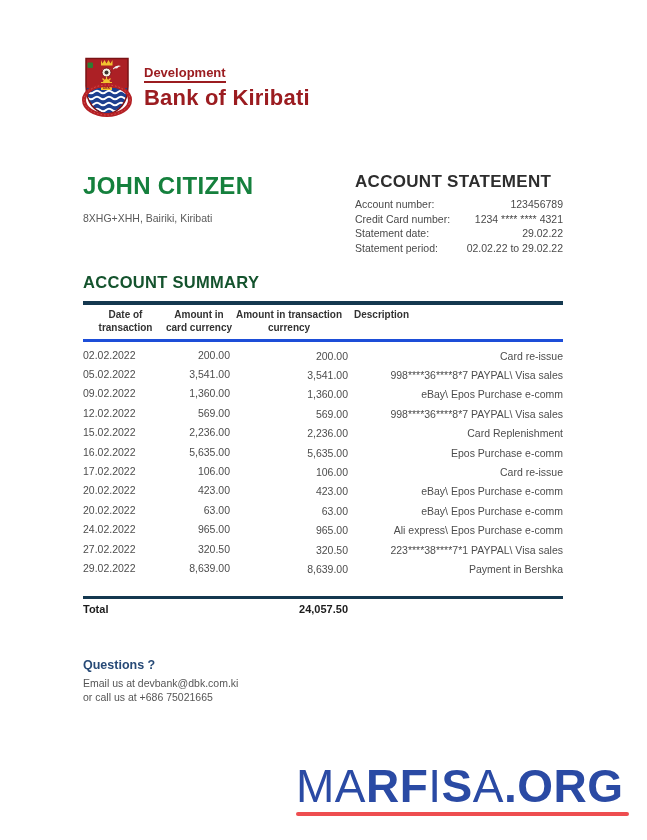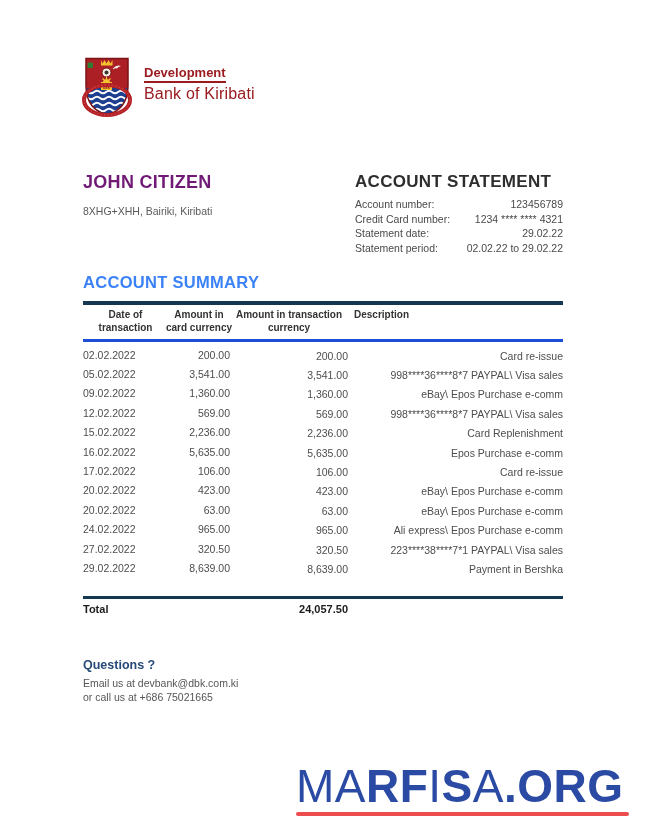--- a/index.html
+++ b/index.html
@@ -5,33 +5,33 @@
   * { margin:0; padding:0; box-sizing:border-box; }
   html,body { background:#ffffff; }
   body { font-family:"Liberation Sans", sans-serif; }
   .page { position:relative; width:647px; height:840px; background:#ffffff; overflow:hidden;padding-left:44px; }
 
   
   .logo { position:absolute; left:82px; top:56px; display:flex; align-items:flex-start; gap:12px; }
   .logo svg { display:block; }
   .logo-text { margin-top:7px; color:#9b1c20; }
   .logo-line1 { font-size:13px; font-weight:bold; border-bottom:2px solid #9b1c20; display:inline-block; padding-bottom:1px; }
-  .logo-line2 { font-size:16px; font-weight:normal; margin-top:2px; letter-spacing:.2px; }
+  .logo-line2 { font-size:22px; font-weight:bold; margin-top:2px; letter-spacing:.2px; }
 
   
   .customer { position:absolute; left:83px; top:172px; }
-  .customer-name { font-size:18px; font-weight:bold; color:#701a75; letter-spacing:.3px; }
+  .customer-name { font-size:24px; font-weight:bold; color:#15803d; letter-spacing:.3px; }
   .customer-address { font-size:10.5px; color:#5a5a5a; margin-top:12px; }
 
   .statement { position:absolute; left:355px; top:172px; width:208px; }
   .statement-title { font-size:17px; font-weight:bold; color:#2d2d2d; letter-spacing:.3px; margin-bottom:5px; }
   .statement-field { display:flex; justify-content:space-between; font-size:10.5px; color:#4a4a4a; line-height:14.5px; }
 
   
-  .summary-title { position:absolute; left:83px; top:273px; font-size:16.5px; font-weight:bold; color:#3b82f6; letter-spacing:.3px; }
+  .summary-title { position:absolute; left:83px; top:273px; font-size:16.5px; font-weight:bold; color:#14532d; letter-spacing:.3px; }
 
   .table { position:absolute; left:83px; top:301px; width:480px; }
   .thead { display:grid; grid-template-columns:85px 62px 118px 1fr;
            border-top:4px solid #14384f; border-bottom:3px solid #1d4ed8; padding:4px 0 5px 0; }
   .th { font-size:10px; font-weight:bold; color:#333; text-align:center; white-space:pre-line;
         line-height:12.5px; justify-self:center; width:max-content; }
   .th.desc { text-align:left; justify-self:start; padding-left:6px; }
 
   .tbody { padding-top:3px; }
   .trow { display:grid; grid-template-columns:85px 62px 118px 1fr; height:19.4px; align-items:center;

